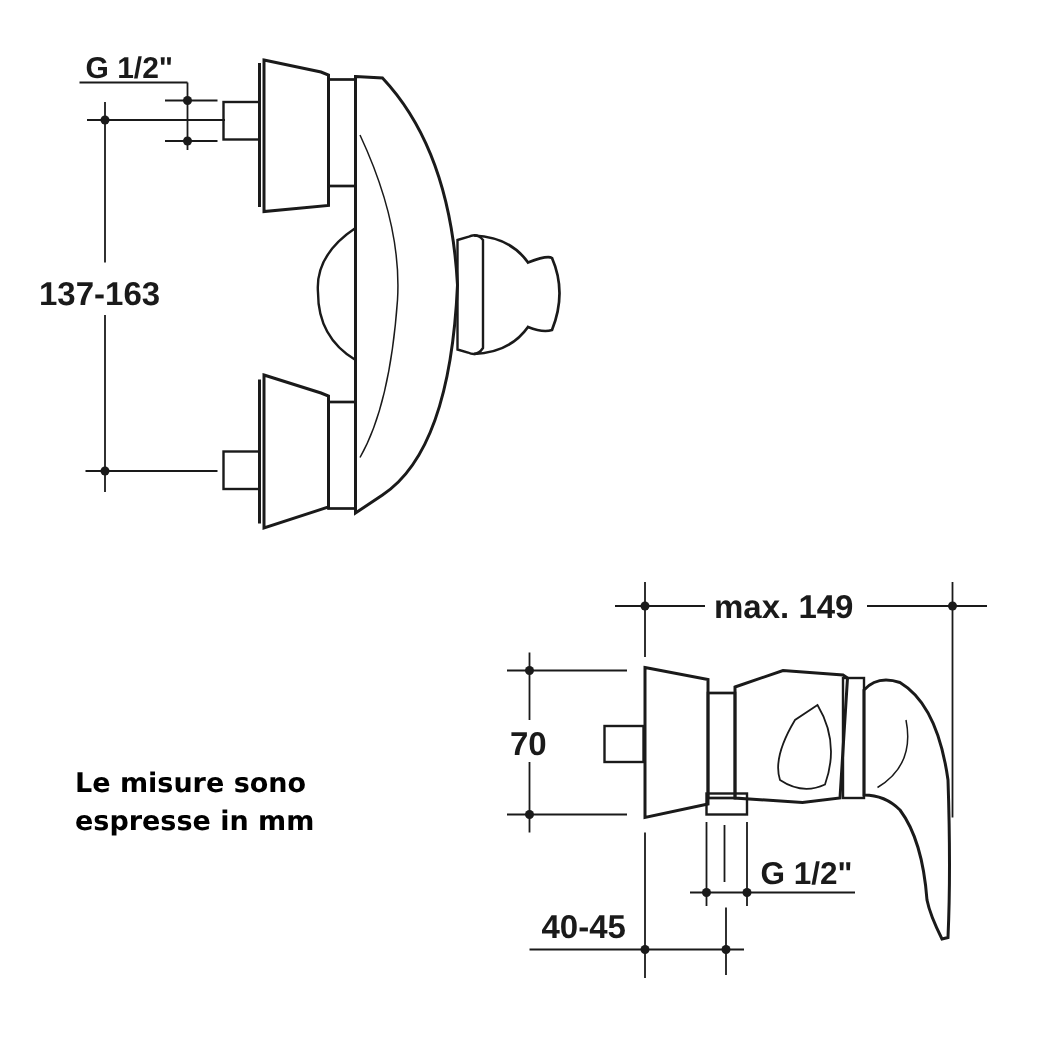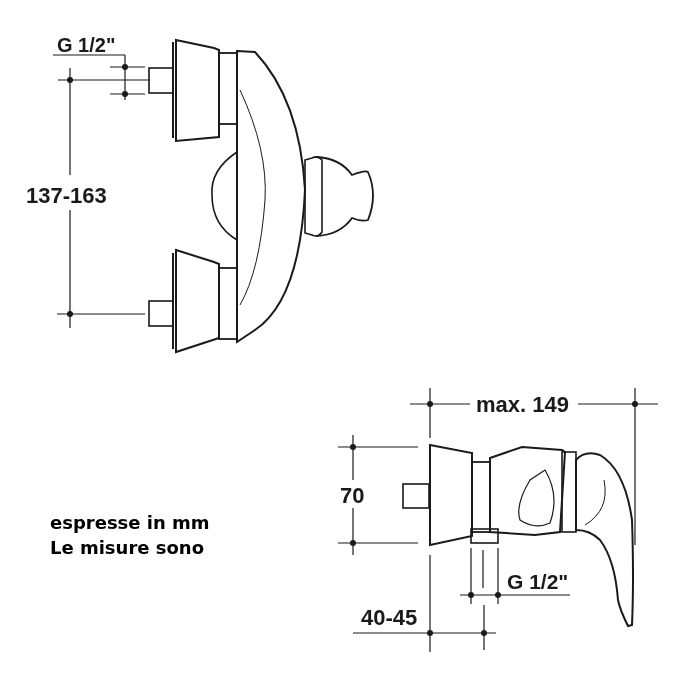--- a/index.html
+++ b/index.html
@@ -97,15 +97,15 @@
 
   <text class="dim" x="57" y="52" font-size="20">G 1/2"</text>
   <text class="dim" x="26" y="203" font-size="22">137-163</text>
   <text class="dim" x="476" y="412" font-size="22">max. 149</text>
   <text class="dim" x="340" y="503" font-size="22">70</text>
   <text class="dim" x="507" y="589" font-size="21">G 1/2"</text>
   <text class="dim" x="361" y="625" font-size="22">40-45</text>
 </svg>
 
 <div class="note">
+  <div>Le misure sono</div>
   <div>espresse in mm</div>
-  <div>Le misure sono</div>
 </div>
 
 </body></html>

